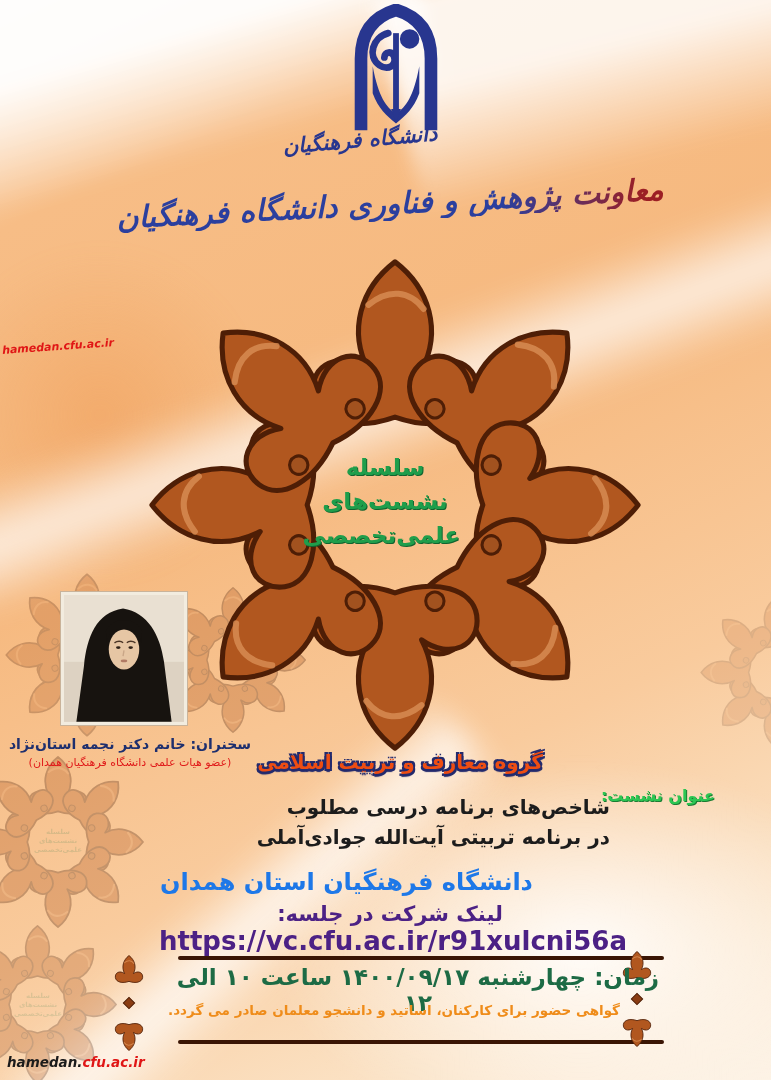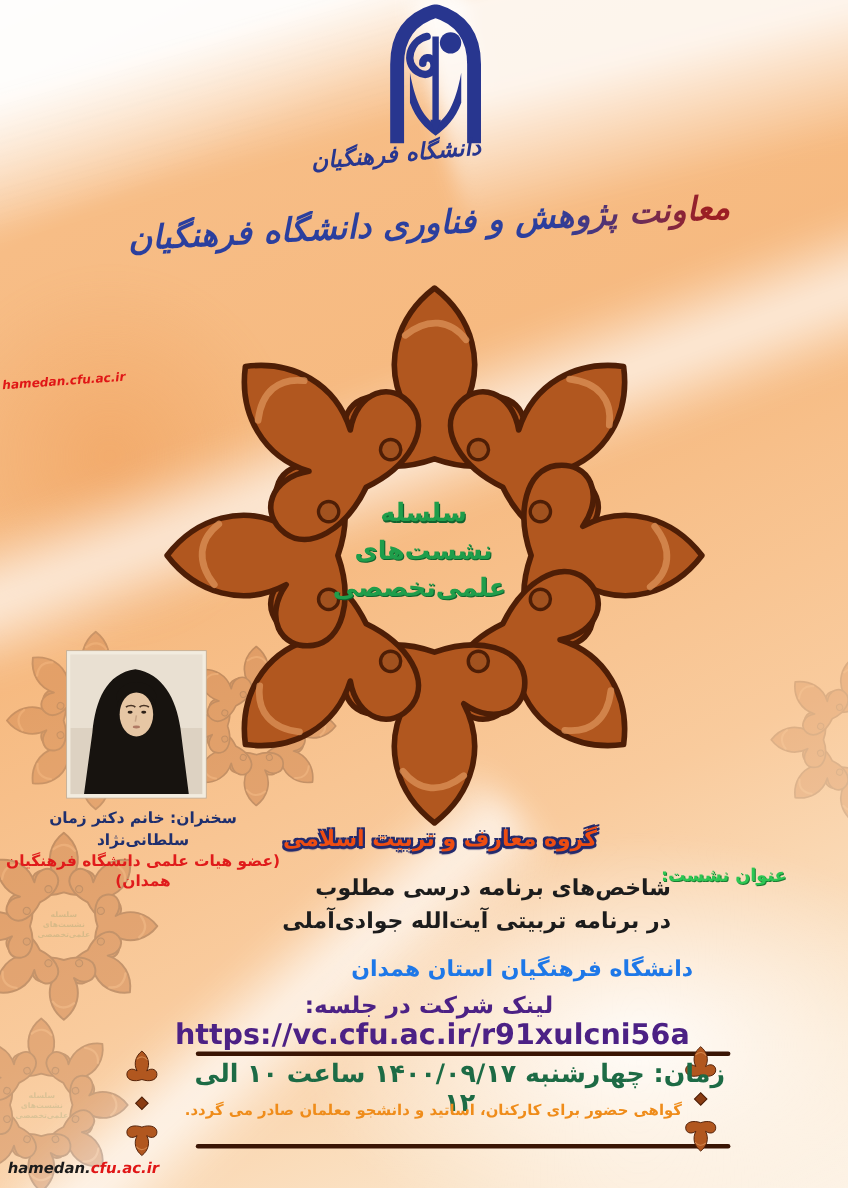--- a/index.html
+++ b/index.html
@@ -37,31 +37,31 @@
     color:#1f9e4b;font-size:23px;font-weight:bold;line-height:34px;text-shadow:1px 1px 0 #11632f;}
   .faint-star{position:absolute;opacity:.26;}
   .faint-star svg{display:block;}
   .faint-series{position:absolute;direction:rtl;text-align:center;color:#2f7a4a;opacity:.55;
     font-size:7px;font-weight:bold;line-height:9px;}
   
   .photo{position:absolute;left:61px;top:592px;width:126px;height:133px;border:3px solid #f2ecdf;
     box-shadow:0 0 0 1px #c9b39a;background:#e9e0d2;}
   .speaker-caption{position:absolute;left:2px;top:734px;width:256px;text-align:center;direction:rtl;}
   .speaker-name{color:#1e2f6e;font-size:14px;font-weight:bold;line-height:20px;}
-  .speaker-affil{color:#e01b1b;font-size:14px;font-weight:bold;line-height:18px;}
+  .speaker-affil{color:#e01b1b;font-size:11px;font-weight:normal;line-height:18px;}
   
   .group-title{position:absolute;left:200px;top:750px;width:400px;text-align:center;direction:rtl;
     color:#ee4d12;font-size:20px;font-weight:bold;
     text-shadow:2px 2px 0 #232a6d,-2px 2px 0 #232a6d,2px -2px 0 #232a6d,-2px -2px 0 #232a6d,0 3px 1px #232a6d;}
   .session-label{position:absolute;right:56px;top:786px;direction:rtl;
     color:#2dc653;font-size:16px;font-weight:bold;text-shadow:1px 1px 0 #1a7d33;}
   .topic{position:absolute;left:170px;top:792px;width:440px;direction:rtl;
     color:#1c1c1c;font-size:20px;font-weight:bold;line-height:30px;}
-  .university-line{position:absolute;left:160px;top:868px;width:470px;text-align:right;direction:rtl;
-    color:#1e78e8;font-size:20px;font-weight:bold;}
+  .university-line{position:absolute;left:160px;top:868px;width:470px;text-align:left;direction:rtl;
+    color:#1e78e8;font-size:24px;font-weight:bold;}
   .link-line{position:absolute;left:40px;top:902px;width:700px;text-align:center;direction:rtl;
     color:#4c2185;font-weight:bold;}
   .link-line .lbl{font-size:21px;margin-top:12px;}
   .link-line .url{font-size:26px;direction:ltr;unicode-bidi:embed;margin-left:6px;margin-top:28px;}
   
   .rule{position:absolute;left:178px;width:486px;height:4px;background:#3a1504;border-radius:2px;}
   .rule-top{top:956px;}
   .rule-bottom{top:1040px;}
   .time-line{position:absolute;left:168px;top:964px;width:500px;text-align:center;direction:rtl;
     color:#1d6b45;font-size:23px;font-weight:bold;}
@@ -194,21 +194,21 @@
       <path d="M53,50 C56,48 60,48 62,50" stroke="#4a3526" stroke-width="1.6" fill="none"></path>
       <path d="M66,50 C68,48 72,48 75,50" stroke="#4a3526" stroke-width="1.6" fill="none"></path>
       <ellipse cx="57" cy="55" rx="2.4" ry="1.4" fill="#2e2118"></ellipse>
       <ellipse cx="70" cy="55" rx="2.4" ry="1.4" fill="#2e2118"></ellipse>
       <path d="M63,58 L62,64" stroke="#c9a687" stroke-width="1.4" fill="none"></path>
       <ellipse cx="63" cy="69" rx="3.4" ry="1.4" fill="#b07a64"></ellipse>
     </svg>
   </div>
 
   <div class="speaker-caption">
-    <div class="speaker-name">سخنران: خانم دکتر زمان سلطانی‌نژاد</div>
+    <div class="speaker-name">سخنران: خانم دکتر نجمه استان‌نژاد</div>
     <div class="speaker-affil">(عضو هیات علمی دانشگاه فرهنگیان همدان)</div>
   </div>
 
   <div class="group-title">گروه معارف و تربیت اسلامی</div>
   <div class="session-label">عنوان نشست:</div>
   <div class="topic">
     <div>شاخص‌های برنامه درسی مطلوب</div>
     <div>در برنامه تربیتی آیت‌الله جوادی‌آملی</div>
   </div>
   <div class="university-line">دانشگاه فرهنگیان استان همدان</div>

